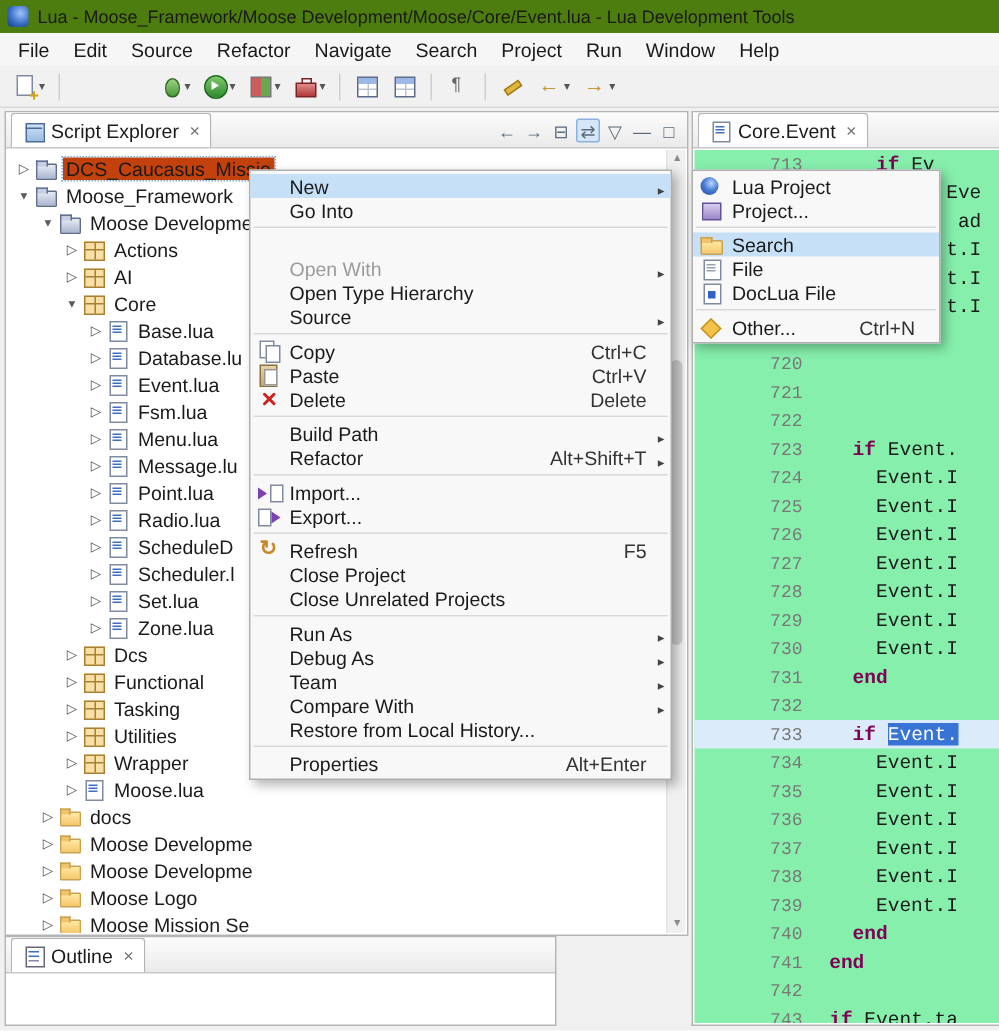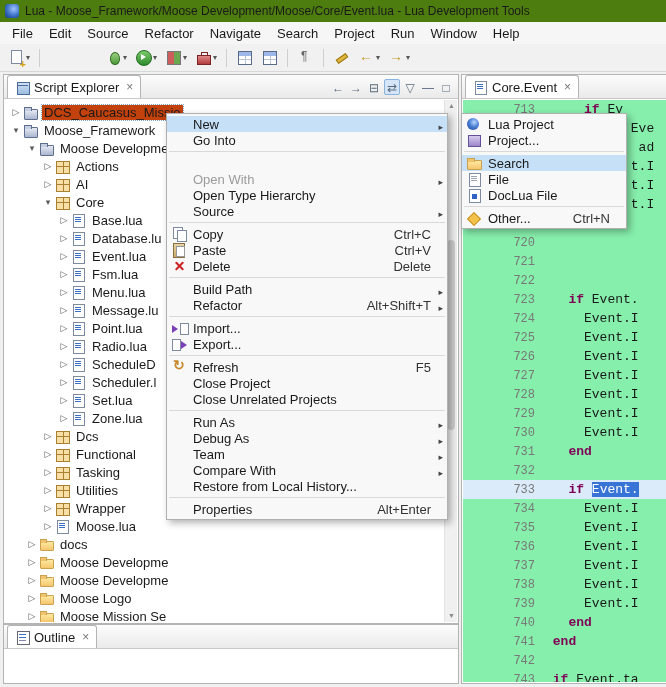--- a/index.html
+++ b/index.html
@@ -40,21 +40,21 @@
     background-image:linear-gradient(#9db8e8,#9db8e8),linear-gradient(#b9c4d4,#b9c4d4),linear-gradient(#b9c4d4,#b9c4d4);
     background-size:100% 4px,1px 100%,100% 1px; background-position:0 0,50% 0,0 60%; background-repeat:no-repeat; }
   .tb-mark-occurrences::before { content:"¶"; position:absolute; left:4px; top:0; color:#666; font-size:12px; }
   .tb-last-edit-location::before { content:""; position:absolute; left:3px; top:7px; width:10px; height:3px; background:#e0b73c; border:1px solid #9c7a1a; transform:rotate(-35deg); }
   .tb-back::before { content:"←"; position:absolute; left:1px; top:-1px; color:#c49a2e; font-size:14px; font-weight:bold; }
   .tb-forward::before { content:"→"; position:absolute; left:1px; top:-1px; color:#c49a2e; font-size:14px; font-weight:bold; }
 
   
   .panel { position:absolute; background:#ffffff; border:1px solid #b4b4b4; }
   .panel-explorer { left:3px; top:74px; width:456px; height:550px; }
-  .panel-outline  { left:3px; top:624px; width:456px; height:60px; }
+  .panel-outline  { left:3px; top:624px; width:368px; height:60px; }
   .panel-editor   { left:461px; top:74px; width:213px; height:610px; border-right:none; }
 
   .tabbar { height:24px; background:linear-gradient(#fcfcfc,#eaeaea); border-bottom:1px solid #c8c8c8; display:flex; align-items:flex-end; position:relative; }
   .tab { height:23px; background:#ffffff; border:1px solid #b4b4b4; border-bottom:none; border-radius:3px 3px 0 0; display:flex; align-items:center; gap:4px; padding:4px 7px; font-size:13px; margin-left:3px; white-space:nowrap; }
   .tab-close { color:#777; font-size:12px; margin-left:3px; }
   .hicons { margin-left:auto; display:flex; align-items:center; gap:2px; padding-right:4px; padding-bottom:3px; color:#5a6b7d; font-size:12px; }
   .hicon { min-width:16px; height:16px; text-align:center; line-height:16px; border:1px solid transparent; border-radius:2px; }
   .hicon.pressed { background:#d6e6f8; border-color:#89b3dd; }
 
   

